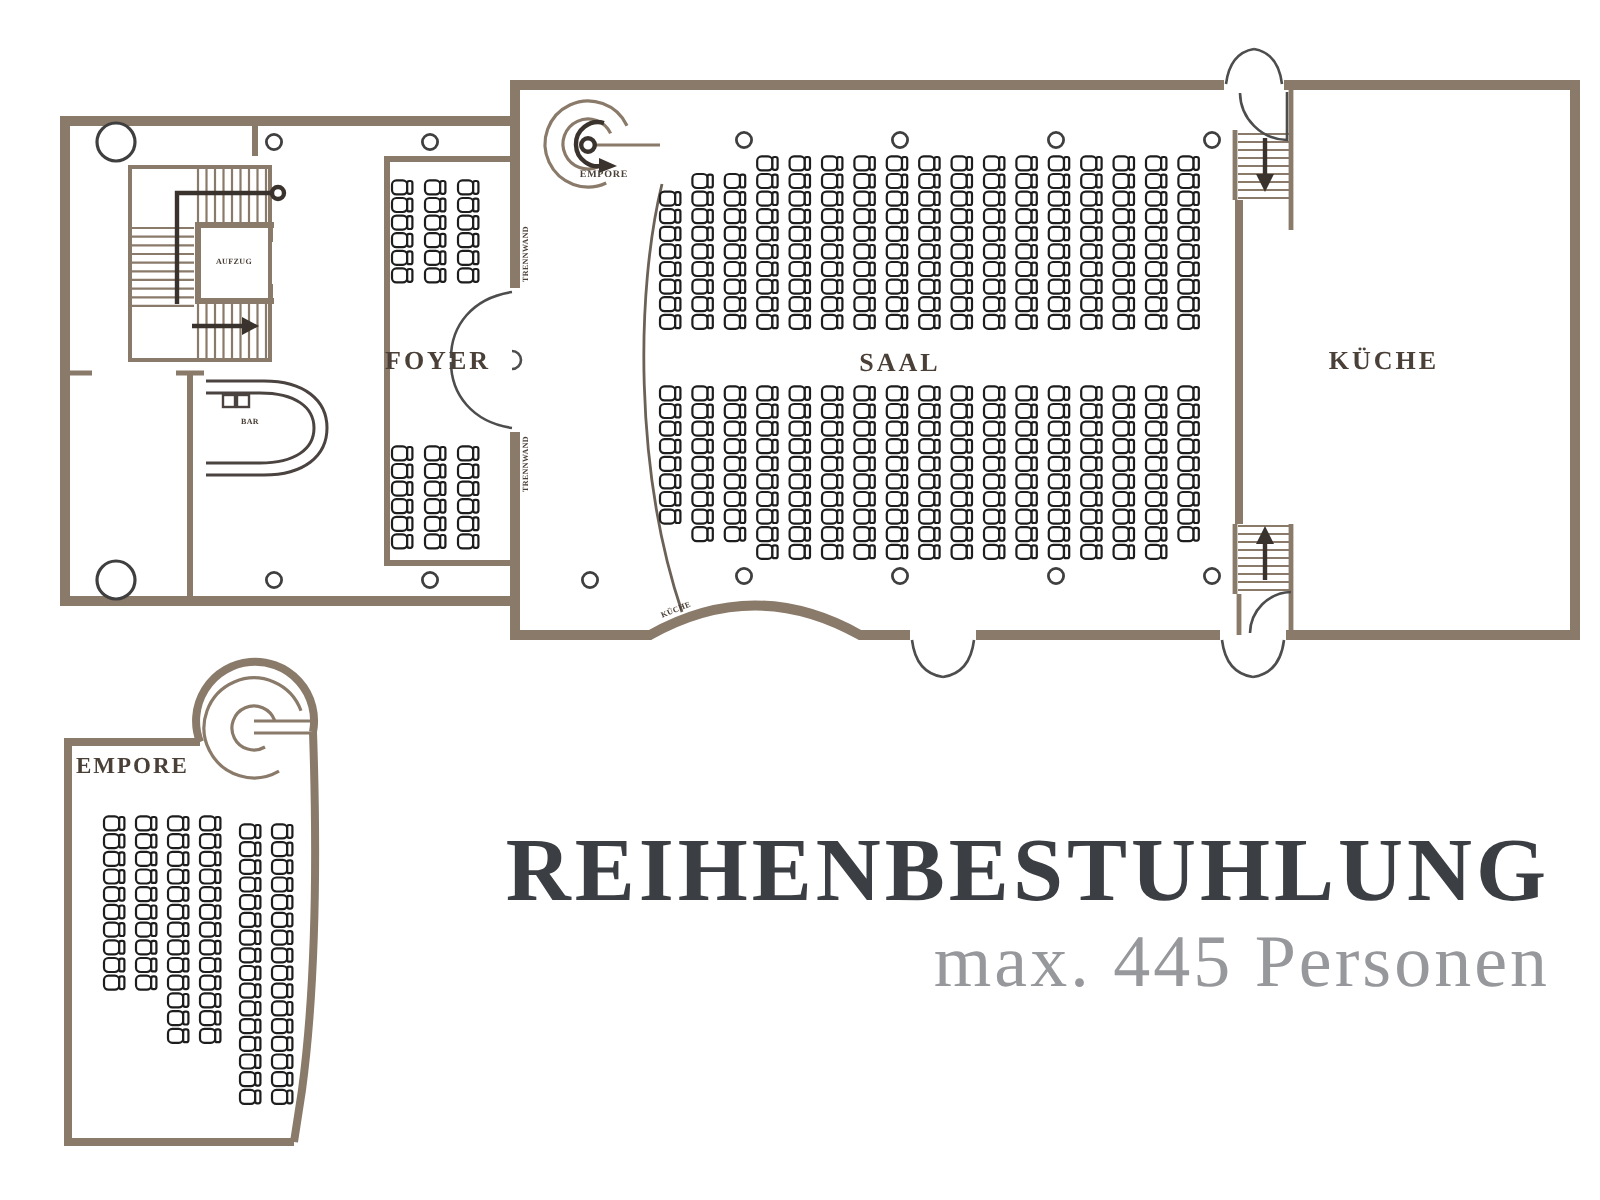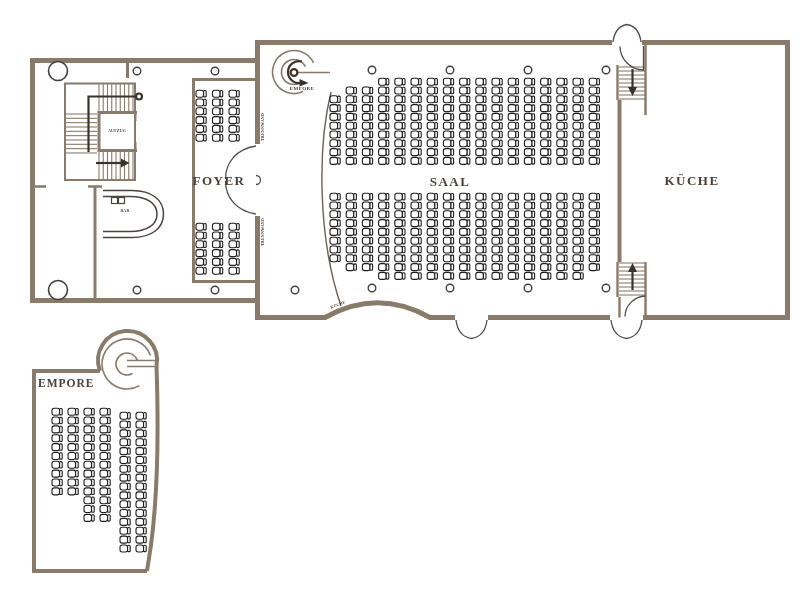--- a/index.html
+++ b/index.html
@@ -1987,14 +1987,16 @@
   <div class="lbl lbl-lg" style="left:692px;top:180px;">KÜCHE</div>
   <div class="lbl lbl-sm" style="left:302px;top:88px;">EMPORE</div>
   <div class="lbl lbl-xs" style="left:117px;top:131px;">AUFZUG</div>
   <div class="lbl lbl-xs" style="left:125px;top:211px;">BAR</div>
   <div class="lbl lbl-xs rotk" style="left:338px;top:305px;">KÜCHE</div>
   <div class="lbl lbl-xs rot90" style="left:263px;top:127px;">TRENNWAND</div>
   <div class="lbl lbl-xs rot90" style="left:263px;top:232px;">TRENNWAND</div>
   <div class="lbl lbl-md lbl-left" style="left:38px;top:384px;">EMPORE</div>
 
   <div id="heading">
+    <div class="t1">REIHENBESTUHLUNG</div>
+    <div class="t2">max. 445 Personen</div>
   </div>
 </div>
 
 </body></html>

